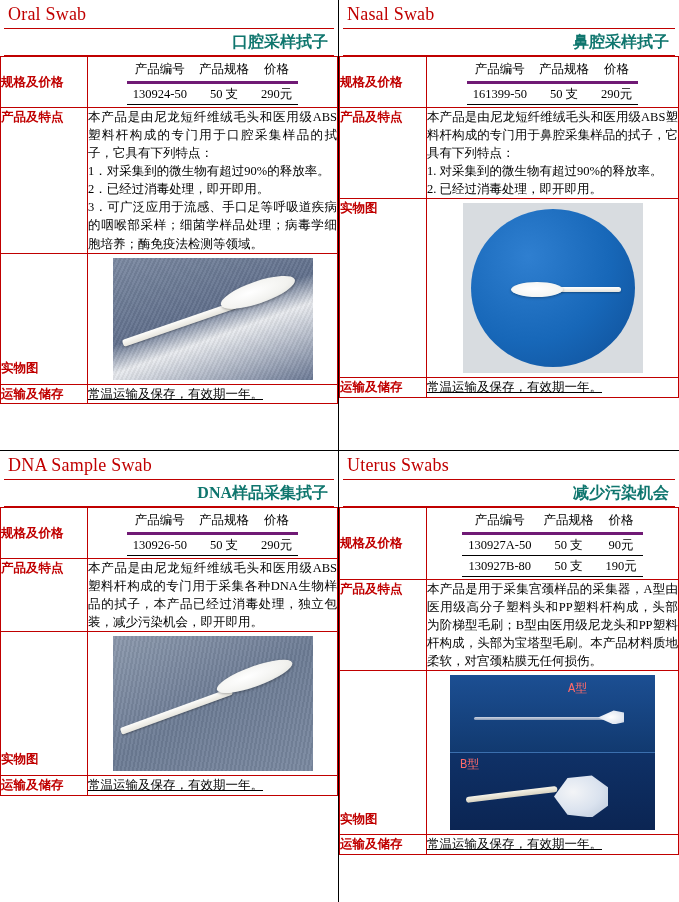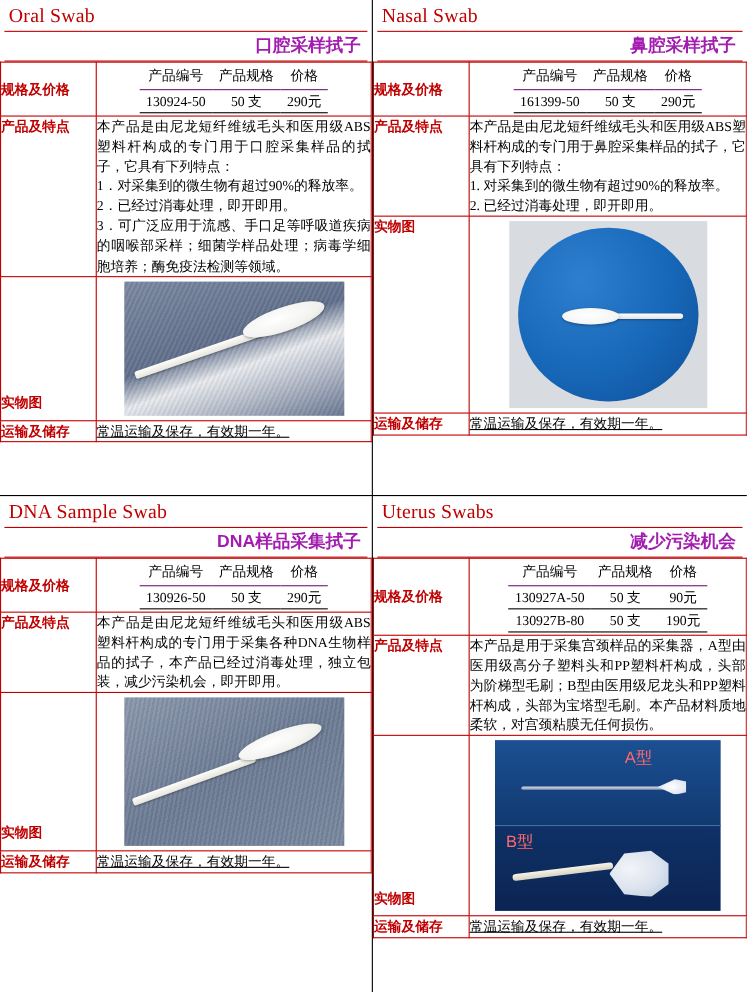--- a/index.html
+++ b/index.html
@@ -45,24 +45,24 @@
     letter-spacing: 0.2px;
     line-height: 1.2;
   }
   .title-rule {
     height: 1px;
     background: #c00000;
     margin: 1px 4px 0 4px;
   }
   .title-cn {
     text-align: right;
-    font-family: Liberation Sans, sans-serif;
+    font-family: Liberation Serif, serif;
     font-size: 16px;
     font-weight: bold;
-    color: #a21caf;
+    color: #0f766e;
     padding: 3px 10px 3px 0;
     line-height: 1.3;
   }
   .title-rule2 {
     height: 1px;
     background: #c00000;
     margin: 0 4px 0 4px;
   }
 
   
@@ -106,21 +106,21 @@
     padding: 1px 6px;
     text-align: center;
     font-weight: normal;
     white-space: nowrap;
   }
   table.price tr.head td {
     border-bottom: 0;
     padding-bottom: 2px;
   }
   table.price tr.row td {
-    border-top: 1px solid #701a75;
+    border-top: 3px solid #701a75;
     border-bottom: 1px solid #000;
   }
   table.price tr.row2 td {
     border-bottom: 1px solid #000;
   }
   .desc {
     font-size: 12.5px;
     line-height: 1.42;
     text-align: justify;
   }
@@ -196,22 +196,22 @@
     background: linear-gradient(180deg,#1c4f93,#11396f);
   }
   .ut-bot {
     position: absolute; left:0; bottom:0; width:100%; height:50%;
     background: linear-gradient(180deg,#0f3167,#0b2553);
     border-top: 1px solid #3b6fae;
   }
   .ut-tag {
     position: absolute;
     color: #ff6a6a;
-    font-size: 15px;
-    font-family: Liberation Sans, sans-serif;
+    font-size: 12px;
+    font-family: Liberation Mono, monospace;
   }
   .ut-stick {
     position: absolute;
     height: 3px;
     background: linear-gradient(180deg,#cfd6e4,#8a9bb5);
     border-radius: 2px;
   }
   .ut-brush-a {
     position:absolute;
     width: 26px; height: 14px;

